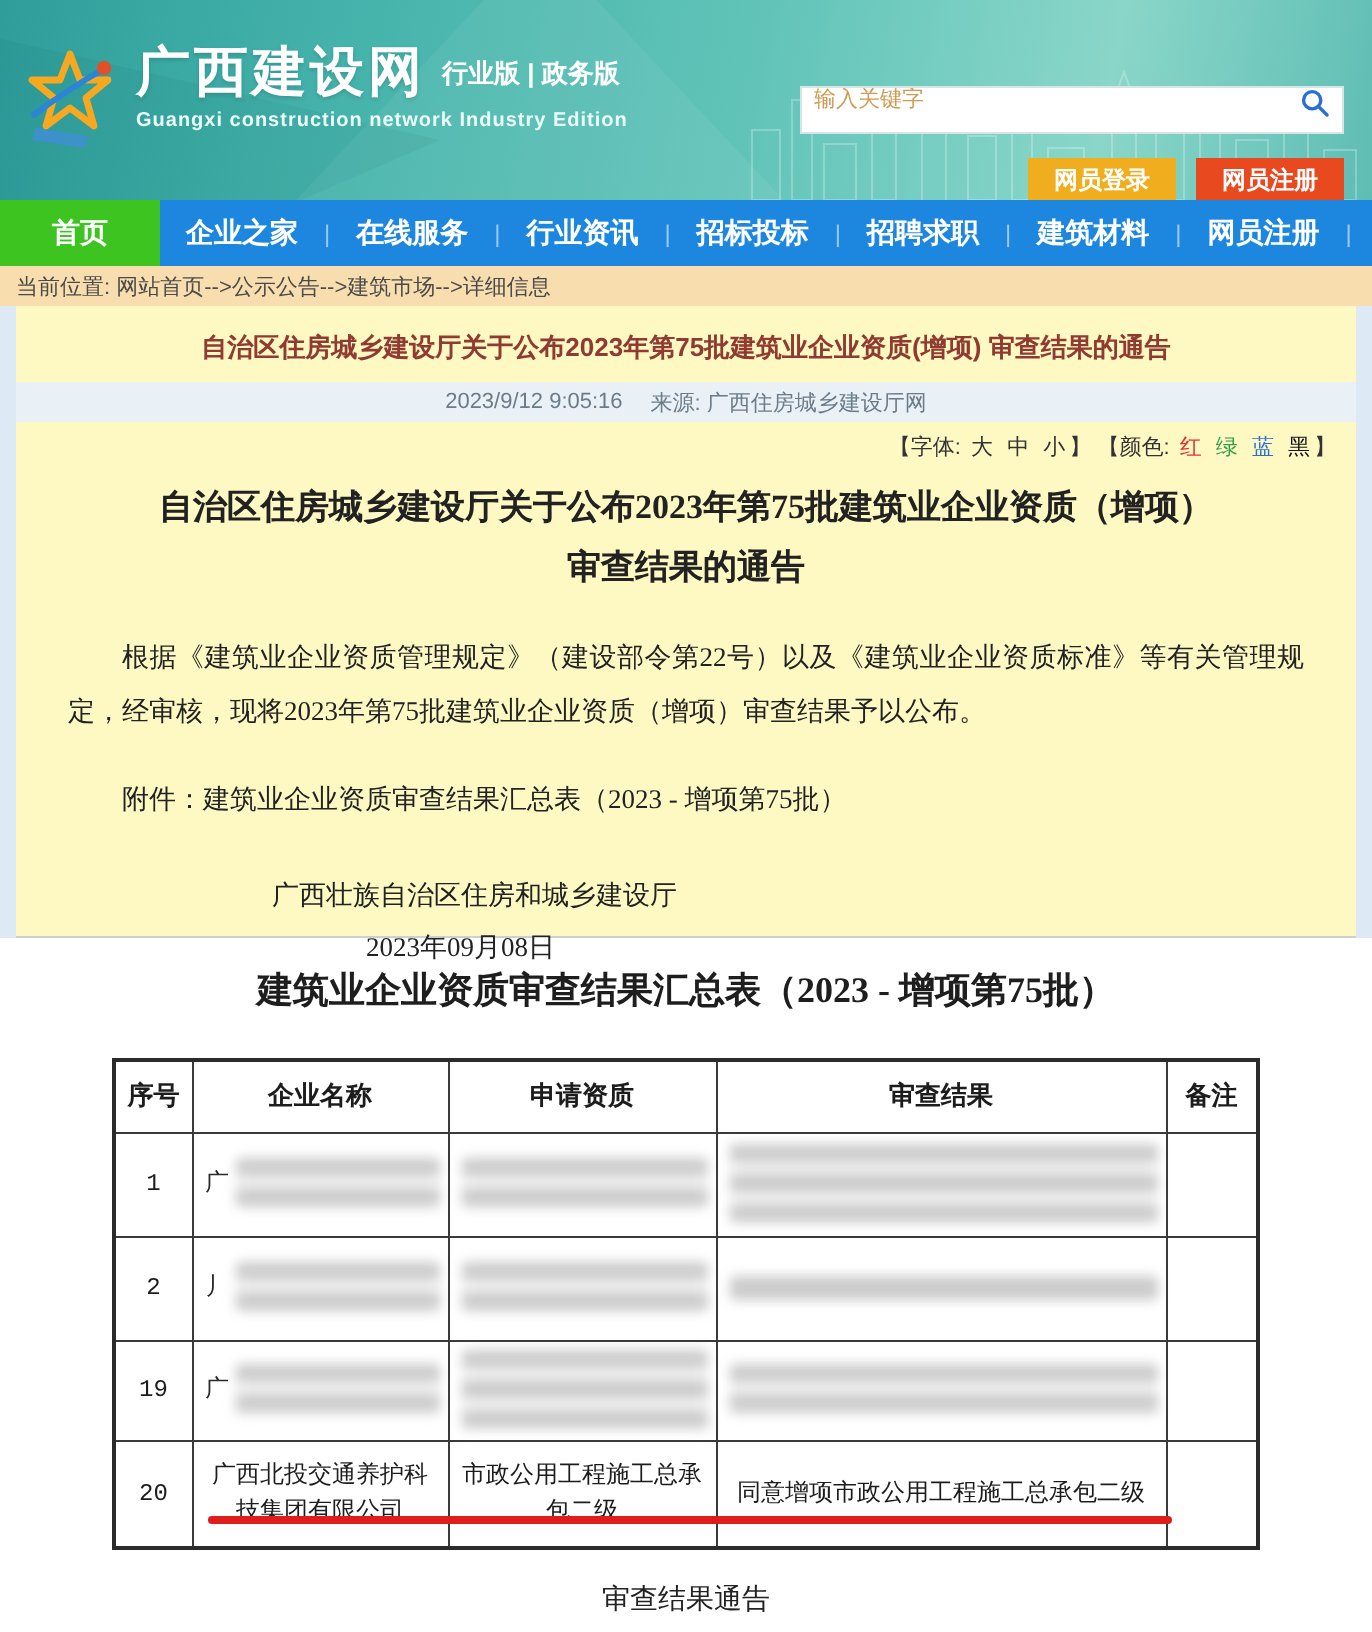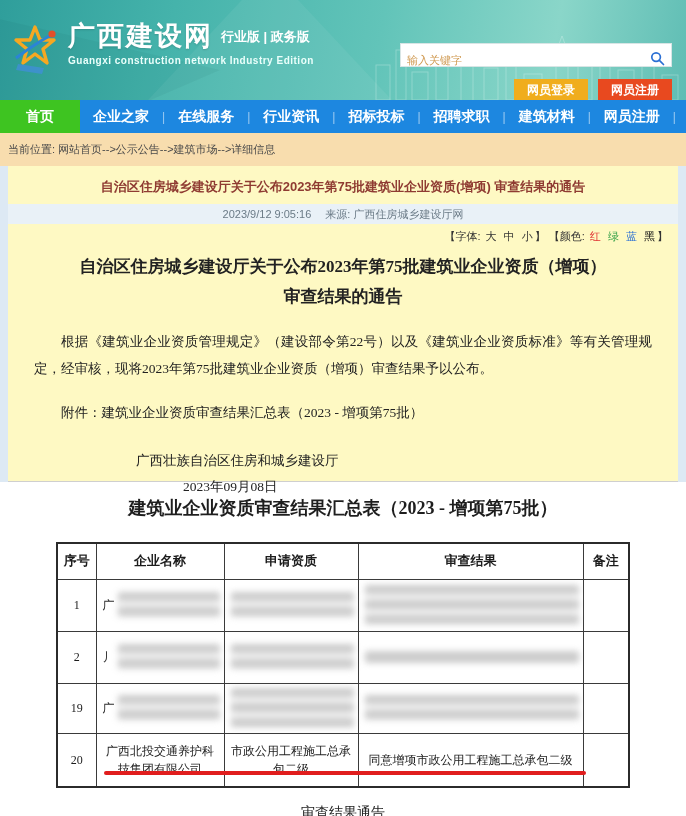--- a/index.html
+++ b/index.html
@@ -16,39 +16,39 @@
     background:rgba(0,60,60,0.05); clip-path:polygon(0 0,100% 40%,20% 100%); }
   .skyline { position:absolute; right:0; bottom:0; opacity:.55; }
   .logo-wrap { position:absolute; left:10px; top:22px; display:flex; align-items:flex-start; }
   .logo-star { margin-right:8px; }
   .logo-text { color:#fff; }
   .site-name { font-size:27px; font-weight:bold; letter-spacing:2px; line-height:1.1;
     text-shadow:0 1px 2px rgba(0,0,0,.15); display:inline-block; }
   .editions { font-size:13px; font-weight:bold; margin-left:8px; vertical-align:4px; }
   .site-sub { font-size:10px; font-weight:bold; color:#eafffb; margin-top:3px; letter-spacing:.5px; }
   .search-area { position:absolute; right:14px; top:43px; width:272px; }
-  .search-box { display:flex; align-items:flex-end; background:#fff; height:24px; padding:0 6px;
+  .search-box { display:flex; align-items:flex-start; background:#fff; height:24px; padding:0 6px;
     border:1px solid #d8e5e5; }
   .search-box input { flex:1; border:none; outline:none; font-size:11px; color:#c87f2f; background:transparent; }
   .search-box input::placeholder { color:#d09a52; }
   .search-btn { background:none; border:none; cursor:pointer; display:flex; align-items:center; }
   .hdr-buttons { display:flex; justify-content:flex-end; gap:10px; margin-top:12px; }
   .hdr-btn { border:none; color:#fff; font-size:12px; font-weight:bold; padding:3px 13px; cursor:pointer; }
   .btn-login { background:#f0ad1d; }
   .btn-register { background:#e8491f; }
 
   
   .main-nav { height:33px; background:#1d87e0; display:flex; align-items:stretch; }
   .nav-item { color:#fff; font-size:14px; font-weight:bold; display:flex; align-items:center;
     padding:0 13px; cursor:pointer; white-space:nowrap; }
   .nav-item.active { background:#3ec421; padding:0 26px; }
   .nav-sep { color:rgba(255,255,255,.55); display:flex; align-items:center; font-size:12px; }
 
   
-  .crumb-bar { height:33px; background:#f8ddae; display:flex; align-items:center;
+  .crumb-bar { height:20px; background:#f8ddae; display:flex; align-items:center;
     padding-left:8px; font-size:11px; color:#4a4a4a; }
 
   
   .article-band { background:#dde9f4; padding:0 8px; height:316px; }
   .article-panel { background:#fef9c3; height:100%; border-bottom:1px solid #cfcfcf; padding-top:9px; }
   .page-title { text-align:center; font-size:13px; font-weight:bold; color:#8f3b32; padding:3px 30px 8px; }
   .meta-bar { background:#e9f1f7; height:20px; display:flex; align-items:center; justify-content:center;
     font-size:11px; color:#6b7b87; gap:14px; }
   .ctrl-line { text-align:right; font-size:11px; color:#333; padding:5px 10px 0; }
   .ctrl-line .sz, .ctrl-line .clr { cursor:pointer; margin:0 2px; }
@@ -64,21 +64,21 @@
   .sign-date { margin-top:8px; padding-left:47px; }
 
   
   .table-section { background:#fff; padding-top:14px; }
   .tbl-title { text-align:center; font-size:18px; font-weight:bold; color:#1e1e1e;
     font-family:Liberation Serif, serif; }
   .tbl-wrap { position:relative; width:574px; margin:22px auto 0; }
   table.result { border-collapse:collapse; width:574px; table-layout:fixed;
     font-family:"Liberation Serif", serif; }
   table.result th, table.result td { border:1px solid #3a3a3a; text-align:center;
-    vertical-align:middle; padding:2px 4px; }
+    vertical-align:middle; padding:2px 4px;font-family:Liberation Mono, monospace; }
   table.result { border:2px solid #2b2b2b; }
   table.result th { font-size:13px; font-weight:bold; height:36px; color:#1c1c1c; }
   table.result td { font-size:12px; color:#1c1c1c; line-height:1.5; }
   .col-no{width:39px;} .col-co{width:128px;} .col-qu{width:134px;} .col-re{width:225px;} .col-rm{width:46px;}
   tr.r1 td{height:52px;} tr.r2 td{height:52px;} tr.r19 td{height:50px;} tr.r20 td{height:54px;}
   .blurcell { display:flex; align-items:center; gap:3px; justify-content:flex-start; padding-left:2px; }
   .lead { font-size:12px; color:#2a2a2a; flex:none; }
   .blur-bar { filter:blur(3px); opacity:.5; border-radius:2px; flex:1;
     background:repeating-linear-gradient(180deg,#9a9a9a 0 9px,#e8e8e8 9px 15px); }
   .bb-3{height:40px;} .bb-2{height:26px;} .bb-1{height:12px; background:#9a9a9a;}

